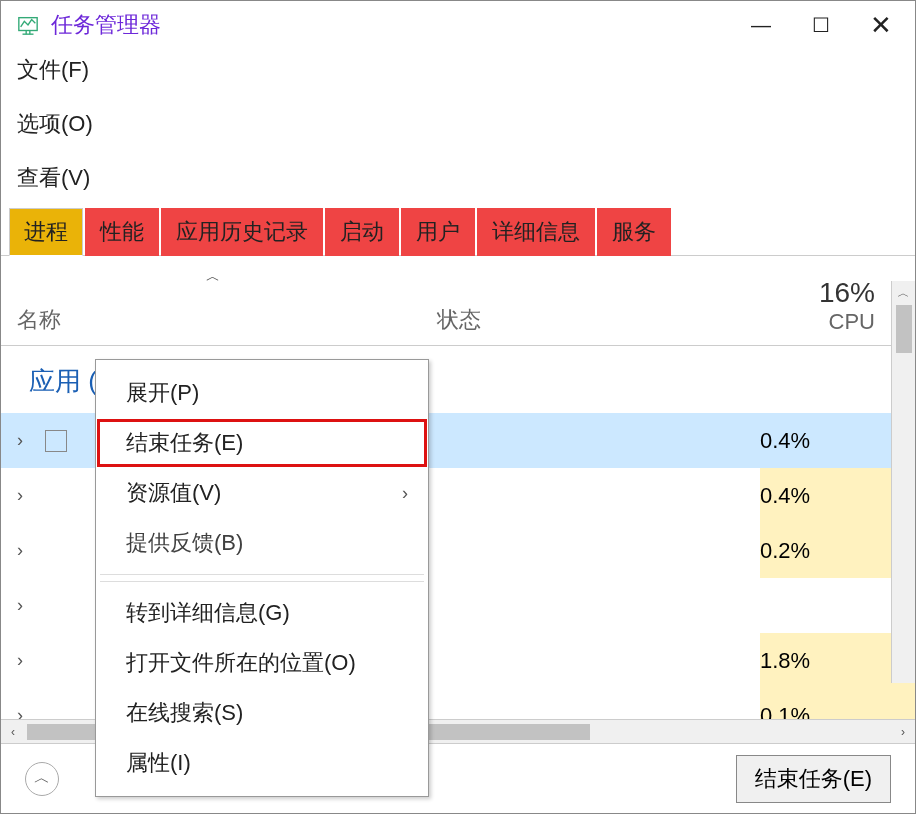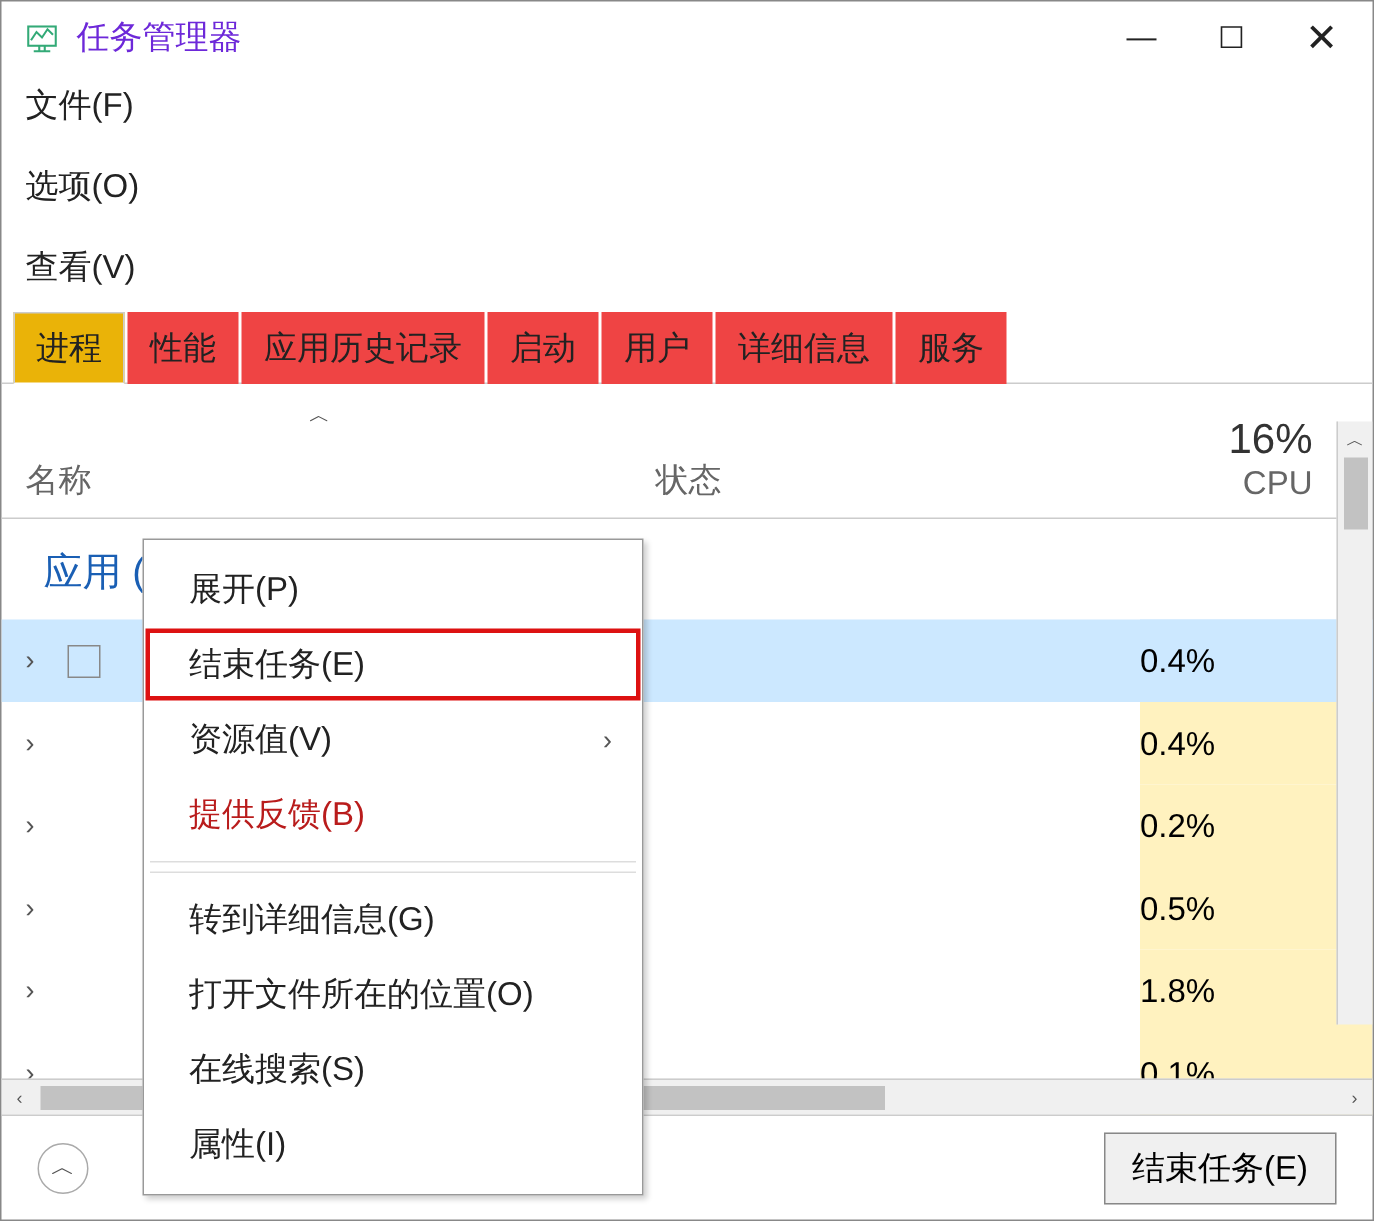--- a/index.html
+++ b/index.html
@@ -54,21 +54,21 @@
 .hscroll .thumb { width: 65%; height: 16px; background: #c2c2c2; margin-left: 2px; }
 
 
 .footer { position: absolute; left: 0; right: 0; bottom: 0; height: 70px; border-top: 1px solid #ccc; display: flex; align-items: center; padding: 0 24px; }
 .footer .expand-toggle { width: 34px; height: 34px; border: 1px solid #aaa; border-radius: 50%; display: flex; align-items: center; justify-content: center; font-size: 16px; color: #555; }
 .footer .end-task-btn { margin-left: auto; padding: 8px 18px; border: 1px solid #888; background: #f0f0f0; font-size: 22px; }
 
 
 .context-menu { position: absolute; left: 94px; top: 358px; width: 334px; background: #fff; border: 1px solid #999; box-shadow: 2px 2px 4px rgba(0,0,0,.2); padding: 8px 0; z-index: 10; }
 .context-menu .mi { padding: 10px 30px; font-size: 22px; color: #222; display: flex; align-items: center; position: relative; }
-.context-menu .mi.disabled { color: #b91c1c; }
+.context-menu .mi.disabled { color: #404040; }
 .context-menu .mi .sub-arrow { position: absolute; right: 20px; font-size: 18px; color: #555; }
 .context-menu .sep { height: 1px; background: #ddd; margin: 6px 4px; }
 .context-menu .mi.highlighted { outline: 3px solid #d11; outline-offset: -4px; }
 </style>
 </head>
 <body>
 
 <div class="titlebar">
   <span class="app-icon">
     <svg viewBox="0 0 24 24">
@@ -130,21 +130,20 @@
     <span class="r-cpu">0.4%</span>
   </div>
   <div class="row">
     <span class="caret">›</span>
     <span class="r-name"></span>
     <span class="r-cpu">0.2%</span>
   </div>
   <div class="row">
     <span class="caret">›</span>
     <span class="r-name"></span>
-    <span class="r-cpu">0.5%</span>
   </div>
   <div class="row">
     <span class="caret">›</span>
     <span class="r-name"></span>
     <span class="r-cpu">1.8%</span>
   </div>
   <div class="row">
     <span class="caret">›</span>
     <span class="r-name"></span>
     <span class="r-cpu">0.1%</span>

